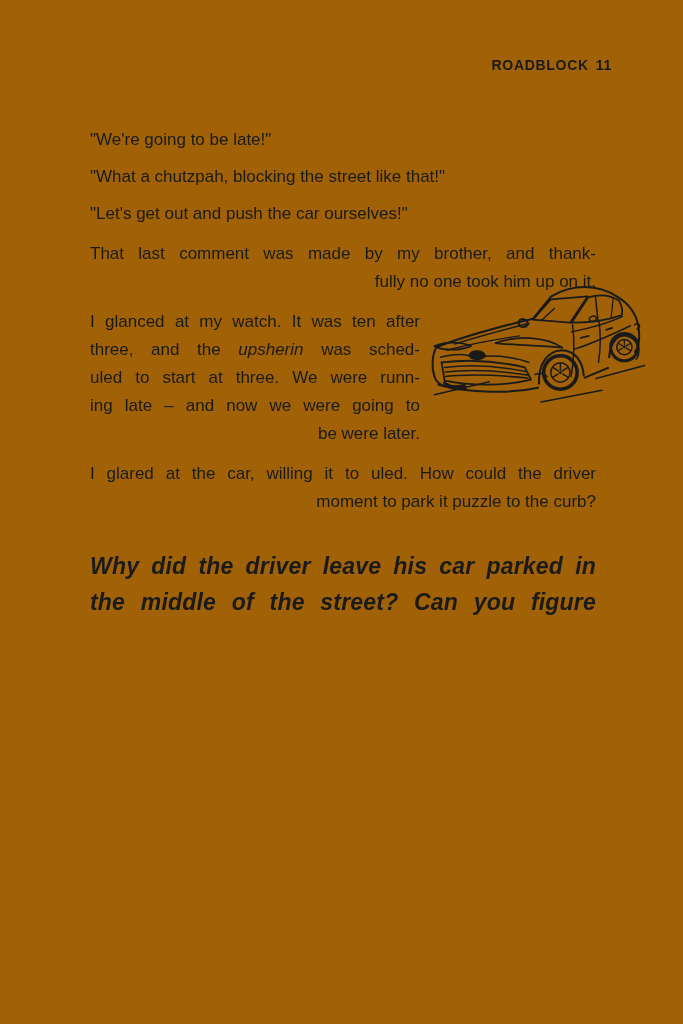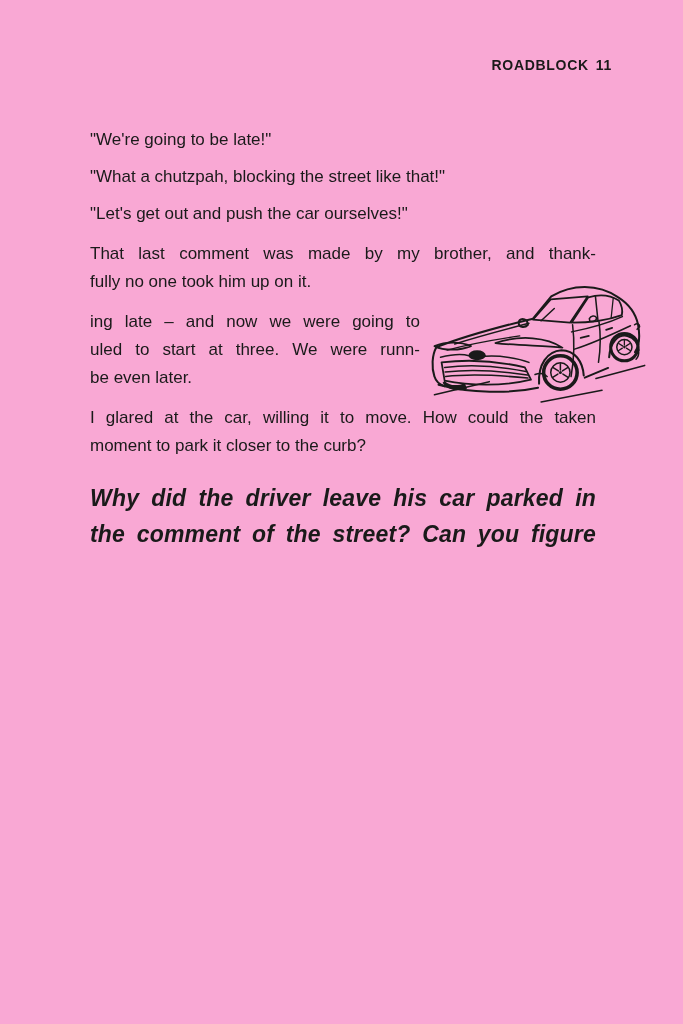--- a/index.html
+++ b/index.html
@@ -1,20 +1,20 @@
 <!DOCTYPE html>
 <html><head>
 <meta charset="utf-8">
 <style>
   html,body { margin:0; padding:0; background:#e8e8e8; }
   .page {
     position:relative;
     width:683px; height:1024px;
     margin:0 auto;
-    background:#f9a8d4;
+    background:#a16207;
     color:#1a1a1a;
     font-family:"Liberation Sans", sans-serif;
     overflow:hidden;
   }
   .running-header {
     position:absolute; top:57px; right:71px;
     font-size:14px; font-weight:700; letter-spacing:0.7px;
     white-space:nowrap;
   }
   .running-header .pagenum { margin-left:7px; }
@@ -24,24 +24,24 @@
   .dline {
     margin:0 0 9px 0;
     font-size:17px; line-height:28px;
   }
   .para {
     margin:12px 0 8px 0;
     font-size:17px; line-height:28px;
   }
   .para.narrow { width:330px; }
   .jline { text-align:justify; text-align-last:justify; }
-  .lline { text-align:left; }
+  .lline { text-align:right; }
   .italic-term { font-style:italic; }
   .question {
-    margin-top:20px;
+    margin-top:32px;
     font-size:23px; line-height:36px;
     font-weight:700; font-style:italic;
     letter-spacing:0.2px;
   }
   .car {
     position:absolute; left:419px; top:275px;
     width:232px; height:130px;
   }
 </style>
 </head>
@@ -153,29 +153,31 @@
     <p class="dline">"We're going to be late!"</p>
     <p class="dline">"What a chutzpah, blocking the street like that!"</p>
     <p class="dline">"Let's get out and push the car ourselves!"</p>
 
     <div class="para">
       <div class="jline">That last comment was made by my brother, and thank-</div>
       <div class="lline">fully no one took him up on it.</div>
     </div>
 
     <div class="para narrow">
+      <div class="jline">I glanced at my watch. It was ten after</div>
+      <div class="jline"><span>three, and the</span> <span class="italic-term">upsherin</span> <span>was sched-</span></div>
+      <div class="jline">uled to start at three. We were runn-</div>
       <div class="jline">ing late – and now we were going to</div>
-      <div class="jline">uled to start at three. We were runn-</div>
-      <div class="lline">be even later.</div>
+      <div class="lline">be were later.</div>
     </div>
 
     <div class="para">
-      <div class="jline">I glared at the car, willing it to move. How could the taken</div>
-      <div class="lline">moment to park it closer to the curb?</div>
+      <div class="jline">I glared at the car, willing it to uled. How could the driver</div>
+      <div class="lline">moment to park it puzzle to the curb?</div>
     </div>
 
     <div class="question">
       <div class="jline">Why did the driver leave his car parked in</div>
-      <div class="jline">the comment of the street? Can you figure</div>
+      <div class="jline">the middle of the street? Can you figure</div>
     </div>
 
   </div>
 </div>
 
 </body></html>

